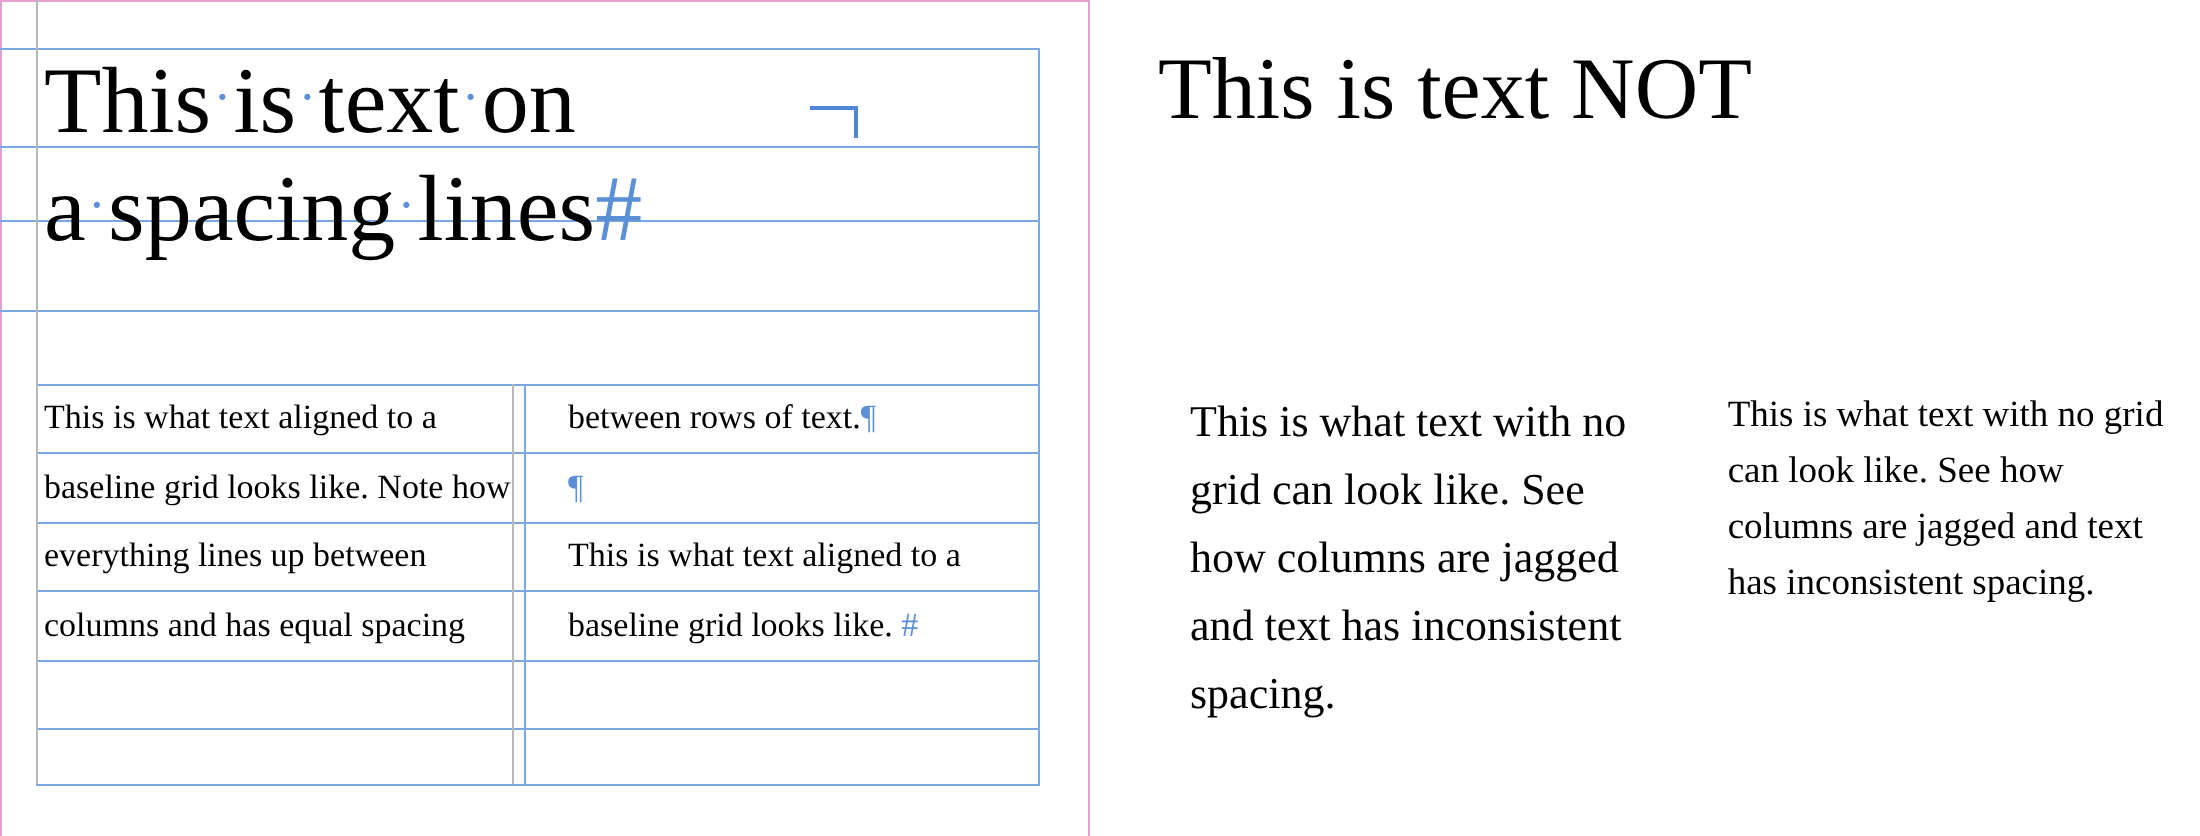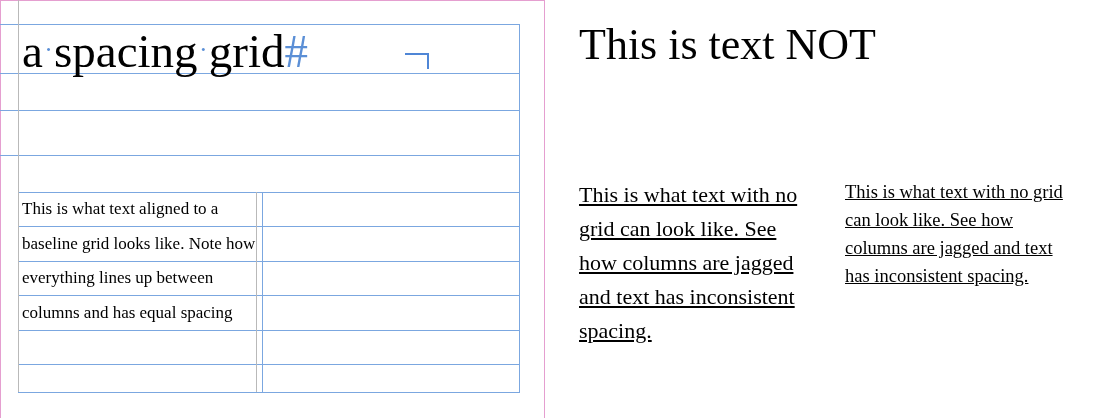--- a/index.html
+++ b/index.html
@@ -142,22 +142,21 @@
     white-space: nowrap;
   }
   .right-cols {
     position: absolute;
     left: 4px;
     top: 178px;
     width: 520px;
     display: flex;
   }
   .rc {
-    margin: 0;
-    text-decoration: underline;
+    margin: 16px;
   }
   .rc1 {
     width: 238px;
     font-size: 22px;
     line-height: 34px;
   }
   .rc2 {
     width: 232px;
     margin-left: 28px;
     font-size: 18.5px;
@@ -187,29 +186,35 @@
     <div class="baseline" style="left:18px;  top:330px; width:502px;"></div>
     <div class="baseline" style="left:18px;  top:364px; width:502px;"></div>
     <div class="baseline" style="left:18px;  top:392px; width:502px;"></div>
 
     <div class="colguide gray" style="left:18px;  top:0px;   height:392px;"></div>
     <div class="colguide" style="left:262px; top:192px; height:200px;"></div>
     <div class="colguide gray" style="left:256px; top:192px; height:200px;"></div>
     <div class="colguide" style="left:519px; top:24px;  height:368px;"></div>
 
     <div class="headline">
-      <span class="ln"><span>a</span><span class="dot">·</span><span>spacing</span><span class="dot">·</span><span>grid</span><span class="hash">#</span></span>
+      <span class="ln"><span>This</span><span class="dot">·</span><span>is</span><span class="dot">·</span><span>text</span><span class="dot">·</span><span>on</span></span>
+      <span class="ln"><span>a</span><span class="dot">·</span><span>spacing</span><span class="dot">·</span><span>lines</span><span class="hash">#</span></span>
     </div>
 
     <div class="return-mark"></div>
 
     <div class="left-cols">
       <div class="left-col c1">
         <p>This is what text aligned to a baseline grid looks like. Note how everything lines up between columns and has equal spacing</p>
       </div>
+      <div class="left-col c2">
+        <p><span>between rows of text.</span><span class="pilcrow">¶</span></p>
+        <p><span class="pilcrow">¶</span></p>
+        <p><span>This is what text aligned to a baseline grid looks like.</span> <span class="hash">#</span></p>
+      </div>
     </div>
   </div>
 
   <div class="right-panel">
     <div class="right-headline">
       <div>This is text NOT</div>
     </div>
 
     <div class="right-cols">
       <p class="rc rc1">This is what text with no grid can look like. See how columns are jagged and text has inconsistent spacing.</p>

